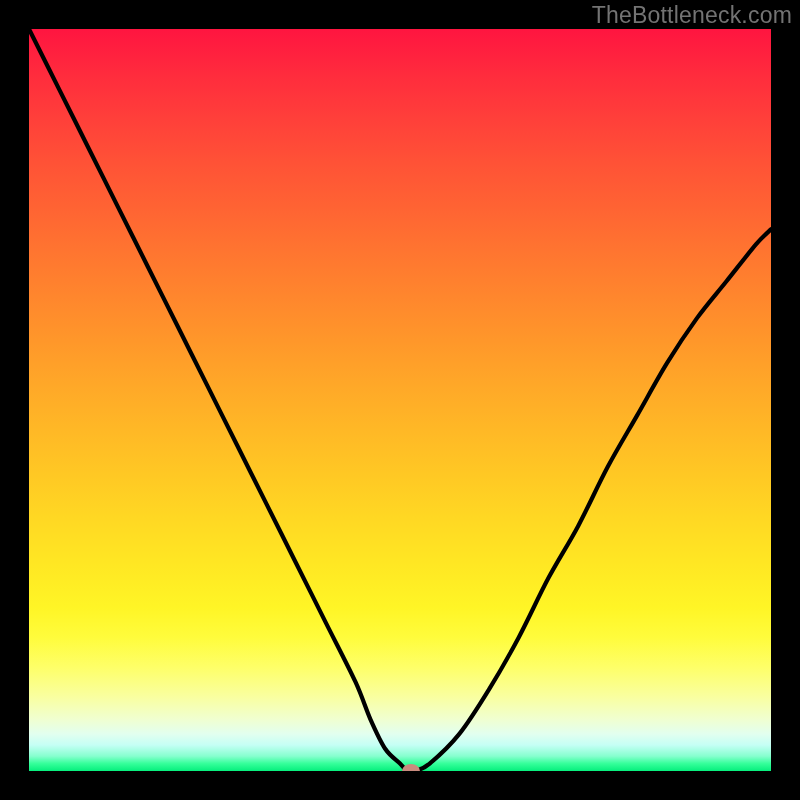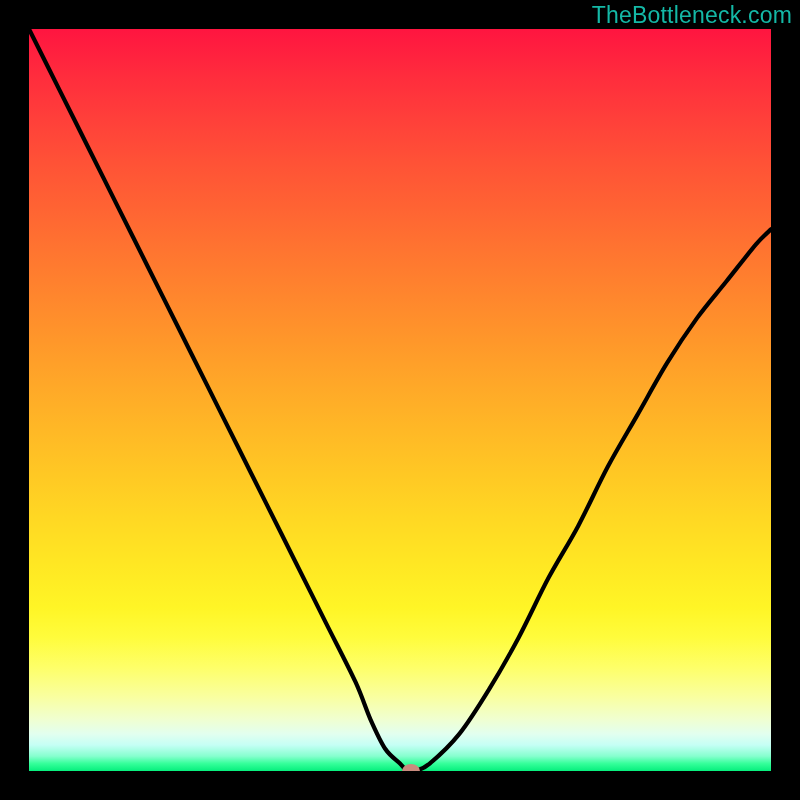--- a/index.html
+++ b/index.html
@@ -62,21 +62,21 @@
     width: 18px;
     height: 14px;
     border-radius: 50%;
     background: #c98b7e;
     transform: translate(-50%, -50%);
   }
   .watermark {
     position: absolute;
     top: 2px;
     right: 8px;
-    color: #14b8a6;
+    color: #737373;
     font-size: 23px;
     font-weight: 500;
     letter-spacing: 0.2px;
     white-space: nowrap;
   }
   svg.curve {
     position: absolute;
     left: 0; top: 0;
   }
 </style>

